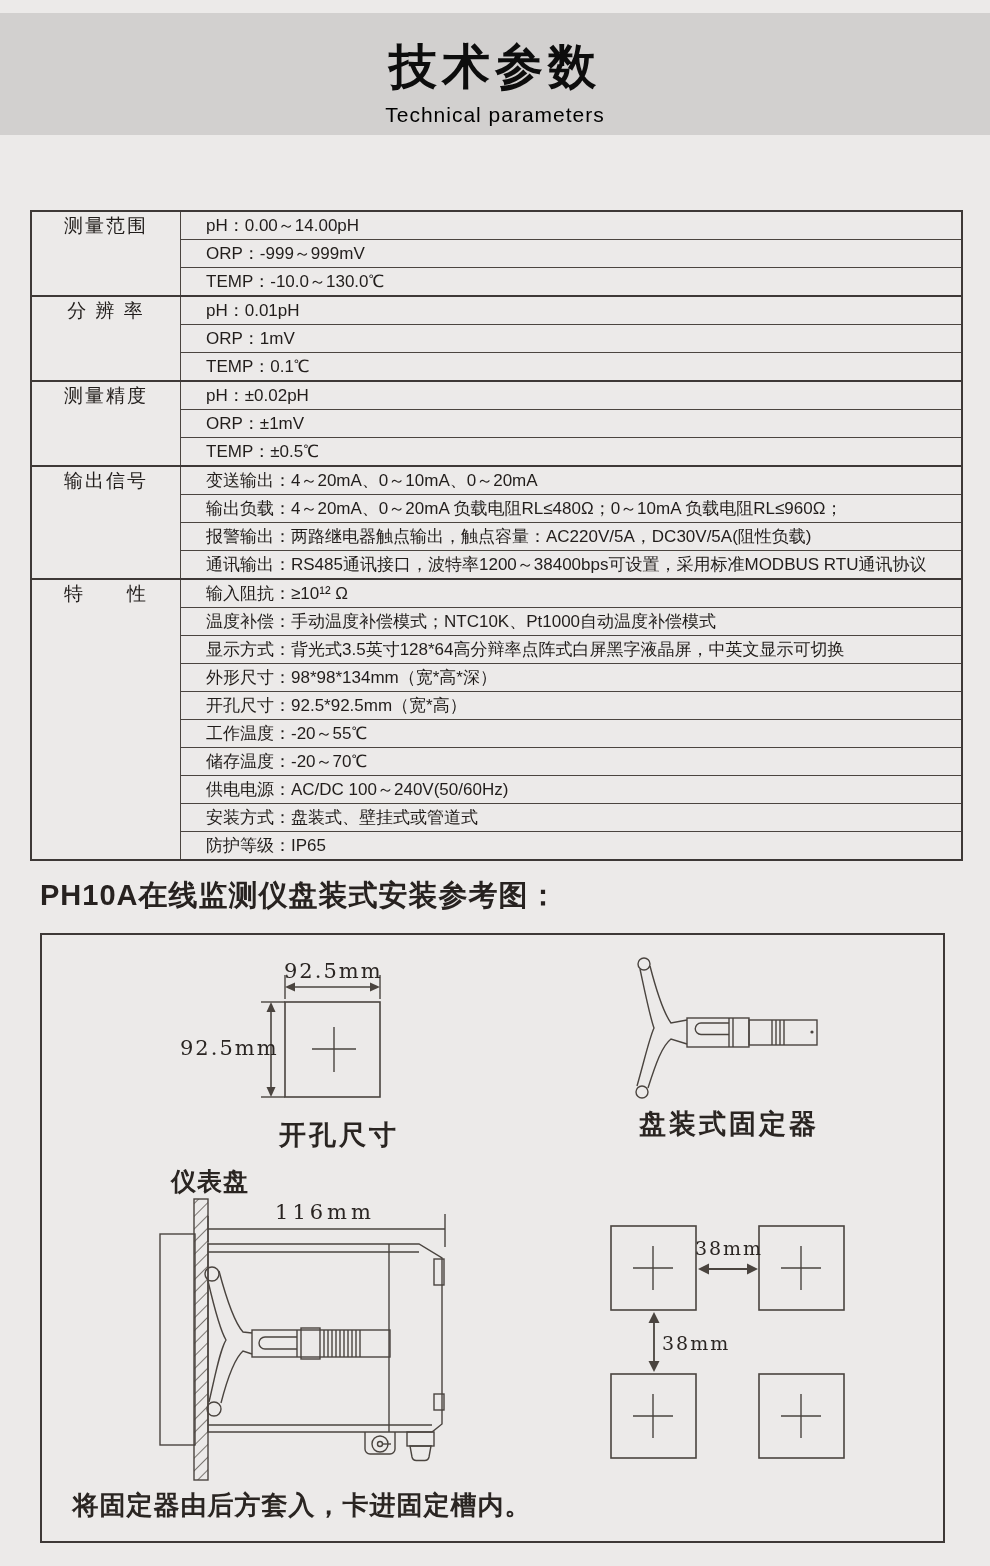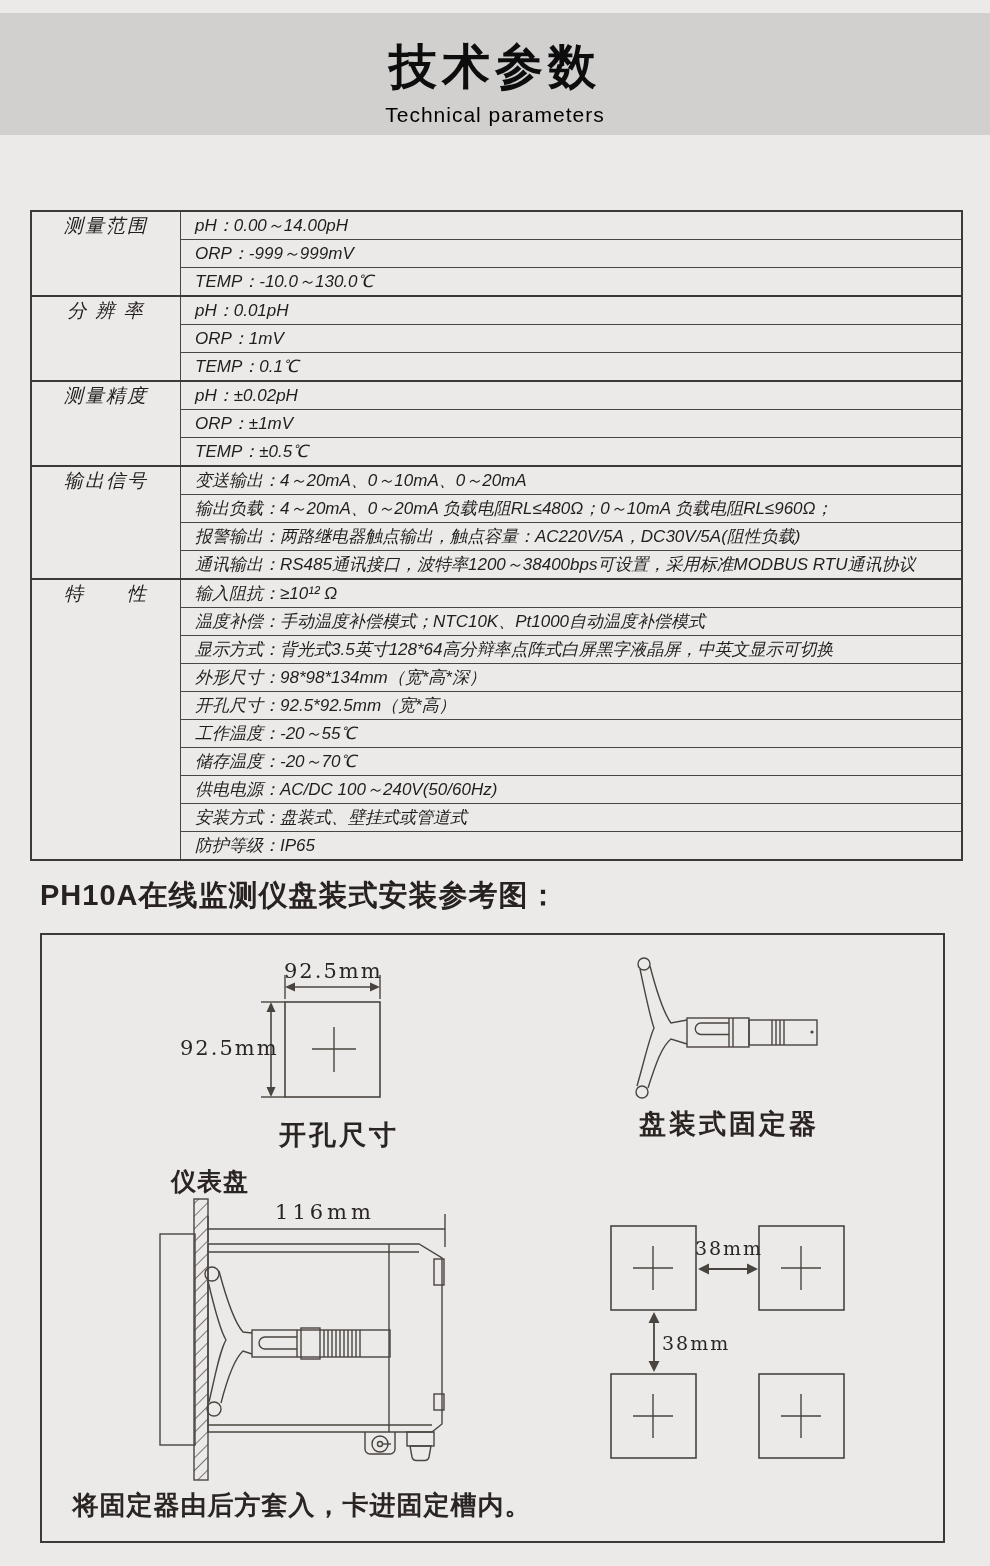--- a/index.html
+++ b/index.html
@@ -20,28 +20,28 @@
   .banner .subtitle{
     margin-top:4px;font-size:21px;font-weight:400;letter-spacing:1px;color:#000000;
   }
   table.spec{
     position:absolute;left:30px;top:210px;width:933px;
     border-collapse:collapse;table-layout:fixed;
     border:2px solid #3e3937;
   }
   table.spec td{
     border:1px solid #4b4540;height:27px;line-height:26px;
-    white-space:nowrap;overflow:hidden;font-style:italic;
+    white-space:nowrap;overflow:hidden;
   }
   table.spec tr.grp td{border-top:2px solid #3e3937;}
   td.lbl{
     width:146px;text-align:center;vertical-align:top;
     font-size:19px;letter-spacing:2px;padding-top:1px;
   }
-  td.val{font-size:17px;padding:0 8px 0 14px;}
+  td.val{font-size:17px;padding:0 8px 0 25px;}
   .section-title{
     position:absolute;left:40px;top:876px;
     font-size:29px;font-weight:600;letter-spacing:1px;color:#272220;
   }
   .diagram-box{
     position:absolute;left:40px;top:933px;width:901px;height:606px;
     border:2px solid #3e3937;background:#eceae9;
   }
   .diagram-box svg{position:absolute;left:0;top:0;}
   .dlabel{position:absolute;color:#2a2522;}

